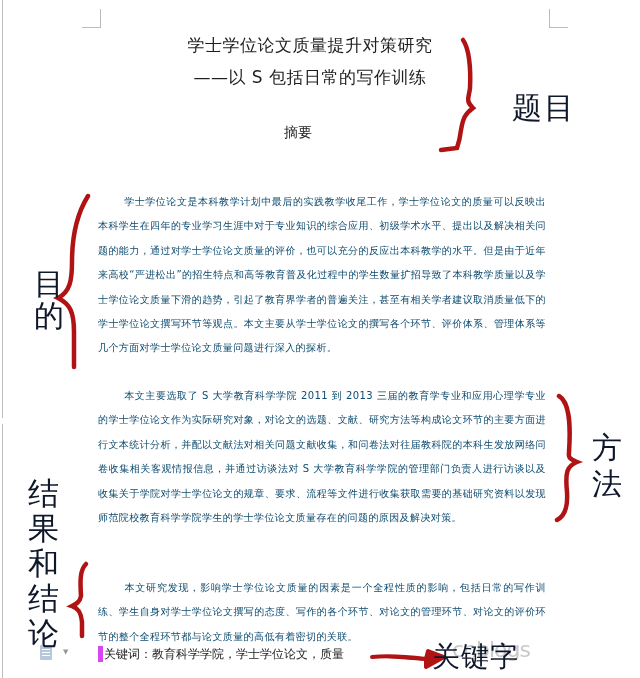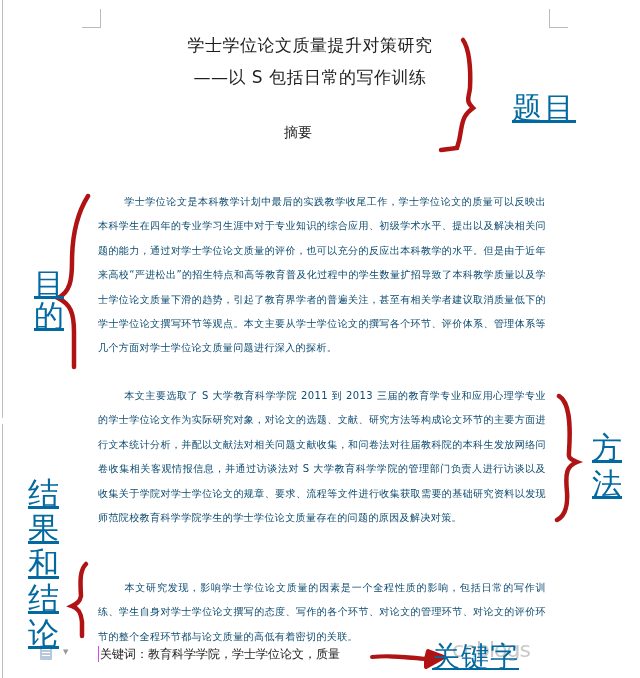--- a/index.html
+++ b/index.html
@@ -32,38 +32,37 @@
       font-size: 10px; line-height: 24.4px; color: #0c4a6e;
       text-align: justify; letter-spacing: 0.4px;
     }
     .paragraph .indent { display: inline-block; width: 26px; }
     .p1 { top: 190px; }
     .p2 { top: 384px; }
     .p3 { top: 576px; }
 
     .keywords {
       position: absolute; left: 98px; top: 646px; font-size: 12px; color: #222;
-      border-left: 1px solid #d946ef; padding-left: 1px; line-height: 16px;
+      border-left: 5px solid #d946ef; padding-left: 1px; line-height: 16px;
     }
     .doc-icon {
       position: absolute; left: 40px; top: 645px; width: 12px; height: 15px;
       background: #b8c8dc; border-radius: 1px;
     }
     .doc-icon::after {
       content: ""; position: absolute; left: 2px; top: 4px; width: 8px; height: 1px; background: #fff;
       box-shadow: 0 3px 0 #fff, 0 6px 0 #fff;
     }
     .doc-caret {
       position: absolute; left: 63px; top: 648px; font-size: 7px; color: #999;
     }
 
     .annot {
-      position: absolute; font-family: "DejaVu Sans", sans-serif; color: #0369a1;
+      position: absolute; font-family: "DejaVu Sans", sans-serif; color: #0f172a;
       font-weight: normal;
-      text-decoration: underline;
     }
     .annot.title-label { left: 512px; top: 88px; font-size: 30px; letter-spacing: 2px; }
     .annot.purpose-label { left: 34px; top: 268px; font-size: 30px; line-height: 32px; width: 36px; }
     .annot.method-label { left: 592px; top: 430px; font-size: 30px; line-height: 36px; width: 36px; }
     .annot.conclusion-label { left: 28px; top: 476px; font-size: 31px; line-height: 35px; width: 36px; }
     .annot.keyword-label { left: 432px; top: 638px; font-size: 28px; letter-spacing: 1px; }
 
     .watermark {
       position: absolute; left: 452px; top: 637px; font-size: 22px; color: #c9c9c9;
       letter-spacing: -1px; z-index: 0;

